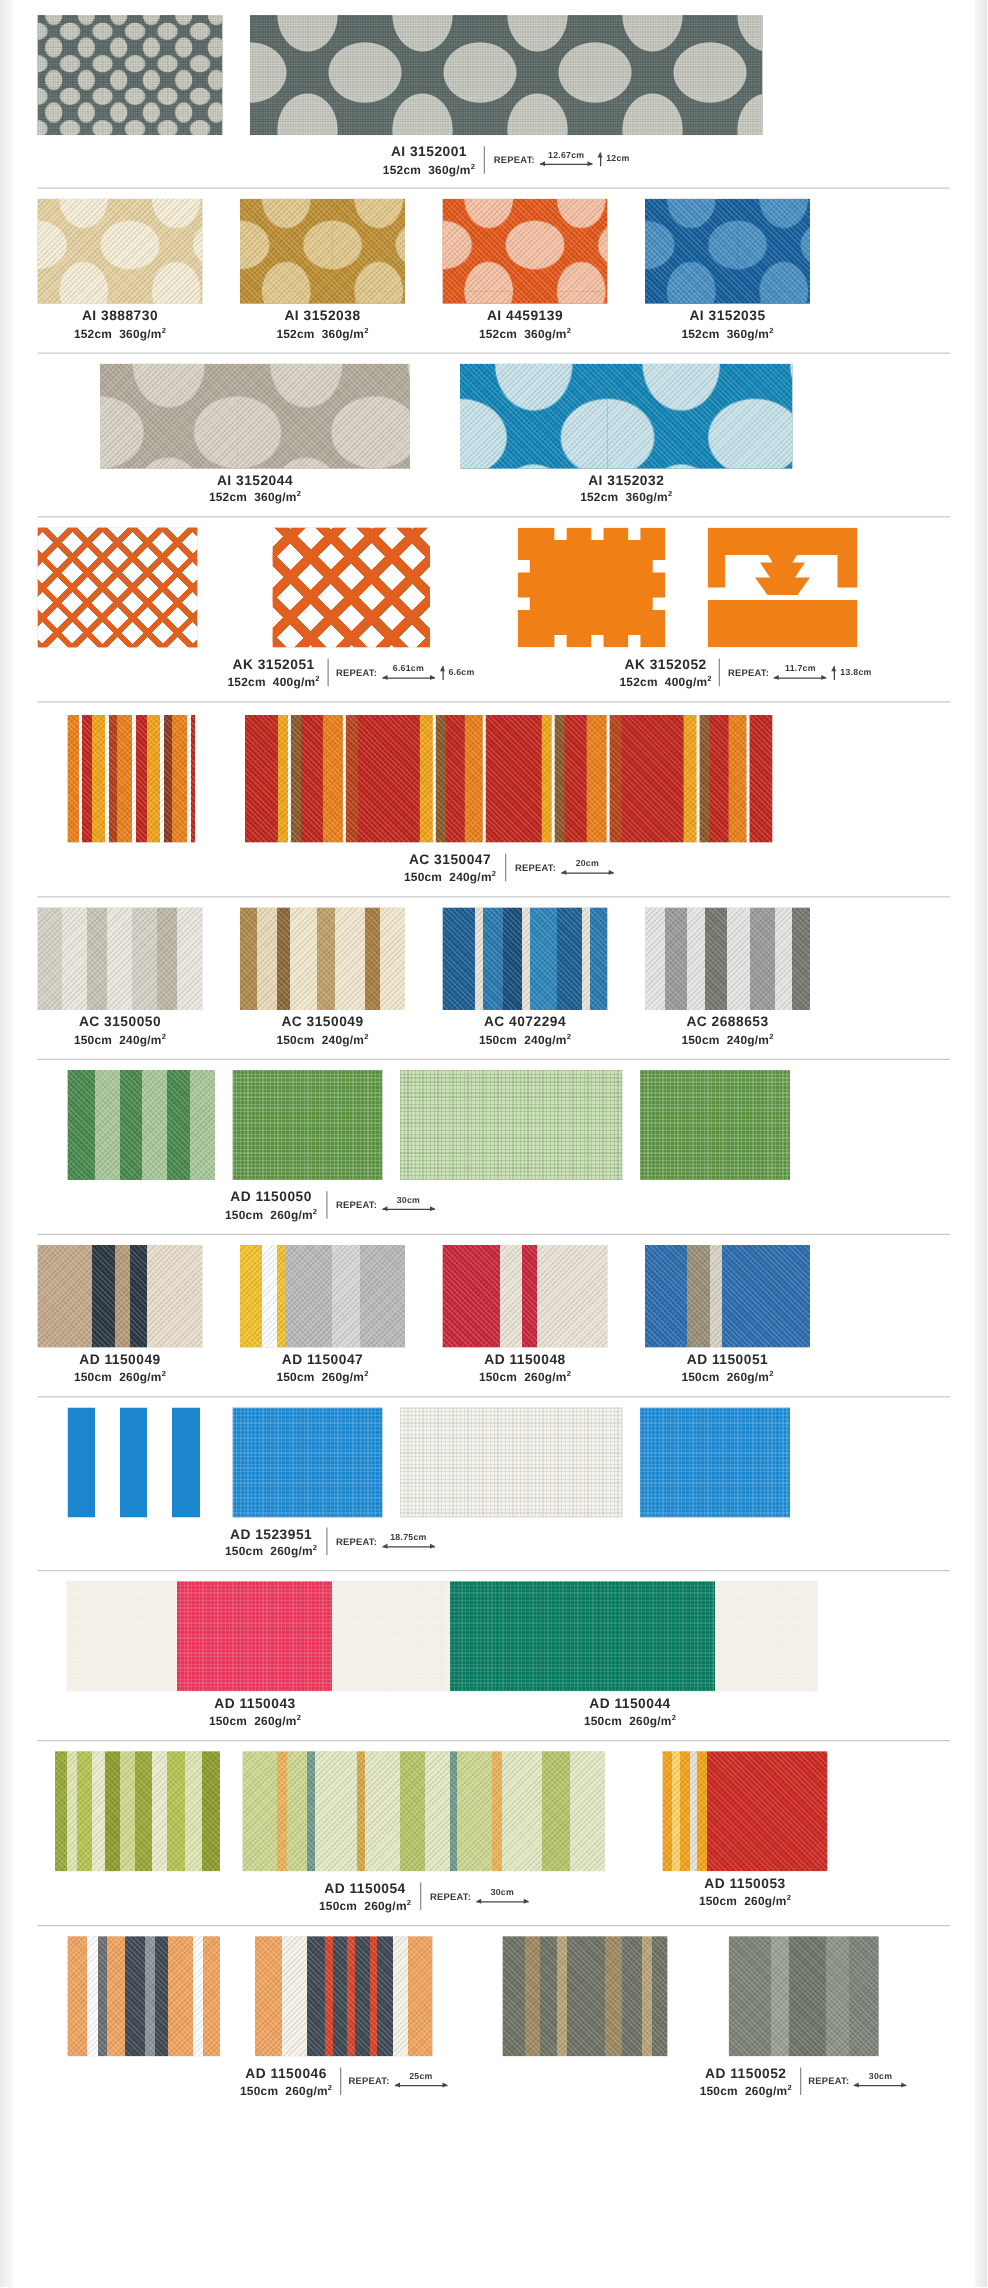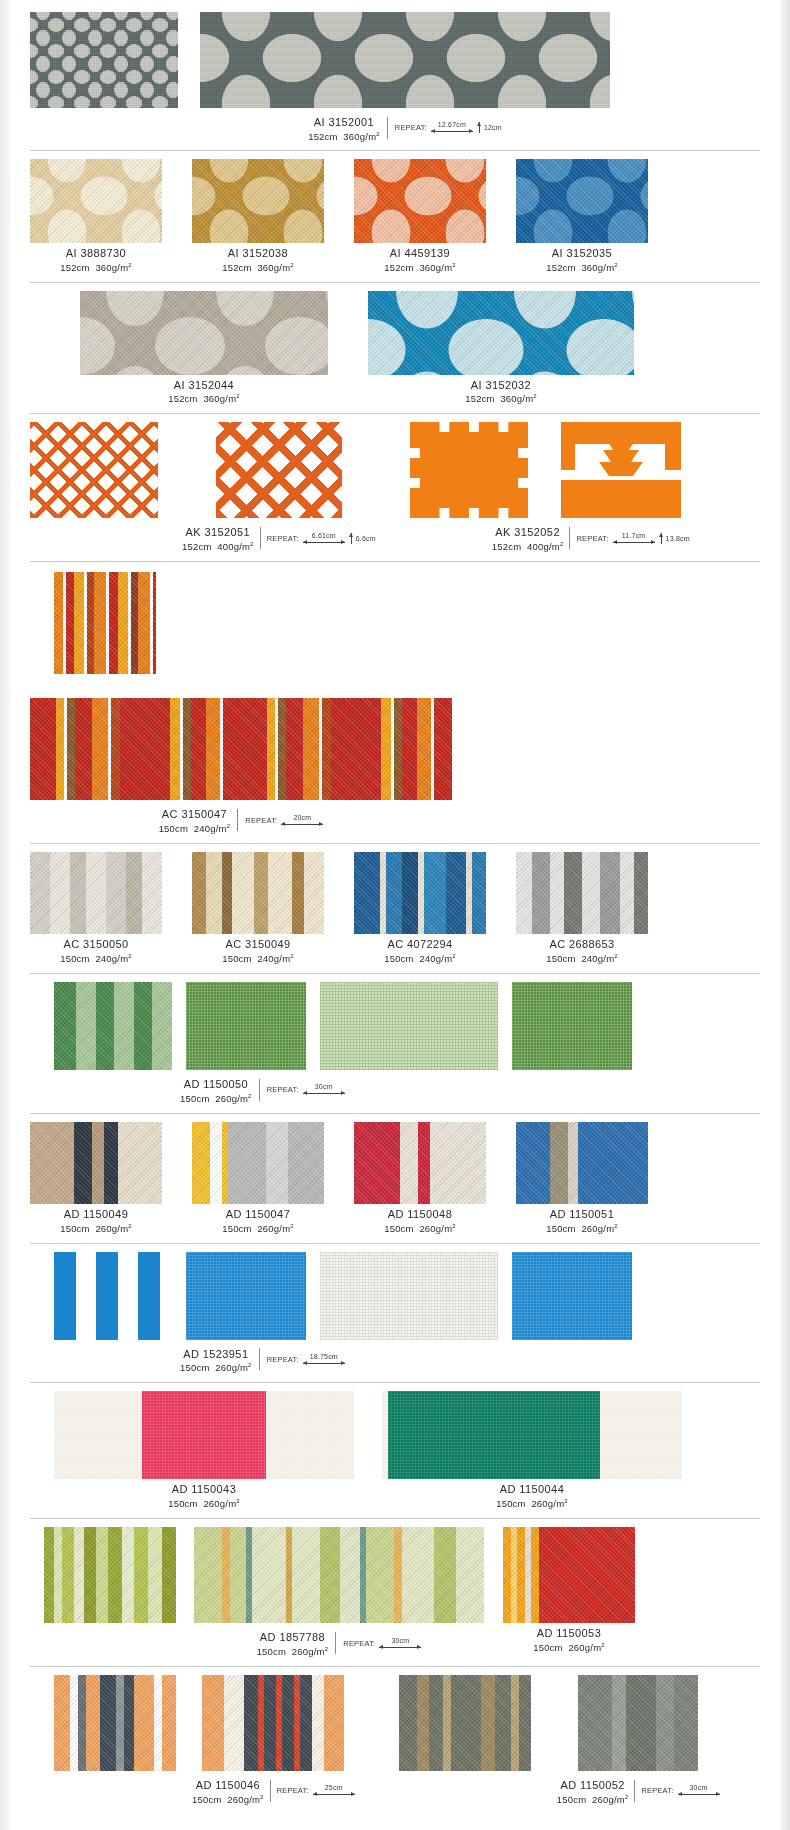--- a/index.html
+++ b/index.html
@@ -10,20 +10,21 @@
     -webkit-font-smoothing:antialiased;
   }
   .page{
     position:relative;
     width:790px;
     min-height:1830px;
     background:#ffffff;
     box-sizing:border-box;
     padding:8px 30px 0 30px;
     overflow:hidden;
+    font-weight:bold;
   }
   .edge-left,.edge-right{
     position:absolute;top:0;bottom:0;width:10px;
     background:linear-gradient(90deg,#e9e9e9,#f7f7f7);
   }
   .edge-left{left:0;}
   .edge-right{right:0;background:linear-gradient(270deg,#e4e4e4,#f7f7f7);}
   .rule{
     height:1px;background:#c9c9c9;margin:0;width:100%;
   }
@@ -383,21 +384,21 @@
               <span>13.8cm</span>
             </span>
           </div>
         </div>
       </div>
     </div>
   </div>
   <div class="rule" style="margin-top:7px;"></div>
 
   <div class="row" style="padding-top:10px;">
-    <div class="strip" style="gap:24px;flex-direction:column;">
+    <div class="strip" style="gap:40px;">
       <div class="cell" style="margin-left:24px;">
         <div class="swatch" style="width:102px;height:102px;">
           <div class="vstripe" style="background-image:linear-gradient(90deg,#e8801c 0 9px,#ffffff 9px 12px,#c0281f 12px 20px,#f0a41c 20px 30px,#ffffff 30px 33px,#b4401a 33px 40px,#e8801c 40px 52px,#ffffff 52px 55px,#c0281f 55px 64px,#f0a41c 64px 74px,#ffffff 74px 77px,#8c3a22 77px 84px,#e8801c 84px 96px,#ffffff 96px 99px,#c0281f 99px 102px);background-size:102px 100%;"></div>
           <div class="weave"></div>
         </div>
       </div>
       <div class="cell">
         <div class="swatch" style="width:422px;height:102px;">
           <div class="vstripe" style="background-image:linear-gradient(90deg,#c0281f 0 26px,#f0a41c 26px 34px,#ffffff 34px 37px,#8c5a2a 37px 45px,#c0281f 45px 62px,#e8801c 62px 78px,#ffffff 78px 81px,#b8441c 81px 90px,#c0281f 90px 140px,#f0a41c 140px 150px,#ffffff 150px 153px,#8c5a2a 153px 161px,#c0281f 161px 176px,#e8801c 176px 190px,#ffffff 190px 193px,#c0281f 193px 211px);background-size:211px 100%;"></div>
           <div class="weave"></div>
@@ -635,21 +636,21 @@
           <div class="vstripe" style="background-image:linear-gradient(90deg,#f2efe6 0 88px,#e8365b 88px 212px,#f2efe6 212px 300px);"></div>
           <div class="mesh" style="--bg:transparent;--fg:rgba(255,255,255,.12);"></div>
         </div>
         <div class="lbl">
           <div class="code">AD 1150043</div>
           <div class="spec">
             <span>150cm</span>&nbsp;&nbsp;<span>260g/m</span><sup>2</sup>
           </div>
         </div>
       </div>
-      <div class="cell" style="margin-left:28px;justify-content:space-between;">
+      <div class="cell" style="justify-content:space-between;">
         <div class="swatch" style="width:300px;height:88px;">
           <div class="vstripe" style="background-image:linear-gradient(90deg,#f2efe6 0 6px,#07795f 6px 218px,#f2efe6 218px 300px);"></div>
           <div class="mesh" style="--bg:transparent;--fg:rgba(255,255,255,.12);"></div>
         </div>
         <div class="lbl">
           <div class="code">AD 1150044</div>
           <div class="spec">
             <span>150cm</span>&nbsp;&nbsp;<span>260g/m</span><sup>2</sup>
           </div>
         </div>
@@ -666,38 +667,38 @@
           <div class="weave"></div>
         </div>
       </div>
       <div class="cell">
         <div class="swatch" style="width:290px;height:96px;">
           <div class="vstripe" style="background-image:linear-gradient(90deg,#cdd691 0 28px,#e9b35a 28px 36px,#cdd691 36px 52px,#6f9a8c 52px 58px,#e3e8c4 58px 92px,#d4a84a 92px 98px,#e3e8c4 98px 126px,#b6c46a 126px 146px,#e3e8c4 146px 166px,#6f9a8c 166px 172px,#cdd691 172px 200px,#e9b35a 200px 208px,#e3e8c4 208px 240px,#b6c46a 240px 262px,#e3e8c4 262px 290px);"></div>
           <div class="weave"></div>
         </div>
         <div class="labelwrap">
           <div class="lbl">
-            <div class="code">AD 1857788</div>
+            <div class="code">AD 1150054</div>
             <div class="spec">
               <span>150cm</span>&nbsp;&nbsp;<span>260g/m</span><sup>2</sup>
             </div>
           </div>
           <div class="divider"></div>
           <div class="repeat">
             <span>REPEAT:</span>
             <span class="rep-h">
               <span class="num">30cm</span>
               <span class="arrow">
                   <i></i>
                 </span>
             </span>
           </div>
         </div>
       </div>
-      <div class="cell" style="margin-left:1px;">
+      <div class="cell" style="margin-left:28px;">
         <div class="swatch" style="width:132px;height:96px;">
           <div class="vstripe" style="background-image:linear-gradient(90deg,#f3a41c 0 8px,#ffd36a 8px 14px,#f3a41c 14px 22px,#e8e2d4 22px 28px,#f3a41c 28px 36px,#cc2a22 36px 132px);"></div>
           <div class="weave"></div>
         </div>
         <div class="lbl">
           <div class="code">AD 1150053</div>
           <div class="spec">
             <span>150cm</span>&nbsp;&nbsp;<span>260g/m</span><sup>2</sup>
           </div>
         </div>

